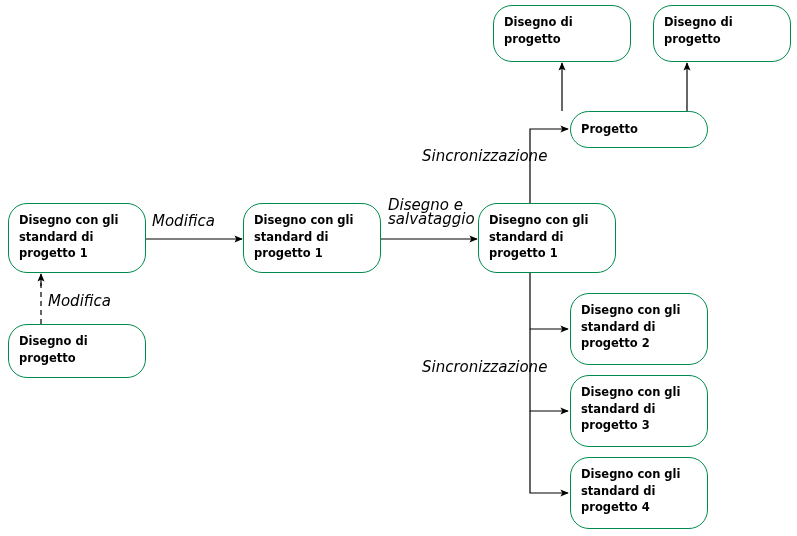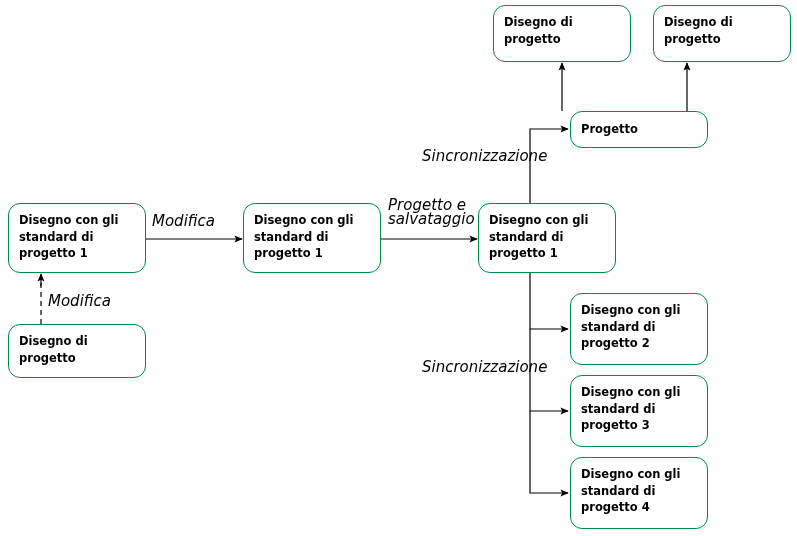--- a/index.html
+++ b/index.html
@@ -21,21 +21,21 @@
     position: absolute;
     left: 0;
     top: 0;
     width: 797px;
     height: 536px;
   }
   .node {
     position: absolute;
     box-sizing: border-box;
     border: 1px solid #008a4b;
-    border-radius: 12px;
+    border-radius: 19px;
     background: #ffffff;
     color: #000000;
     font-family: "DejaVu Sans", sans-serif;
     font-weight: bold;
     font-size: 11.5px;
     line-height: 16.5px;
     padding: 8px 0 0 10px;
     white-space: pre-line;
     z-index: 3;
   }
@@ -133,20 +133,20 @@
 progetto 3</div>
 
   <div class="node" style="left:570px; top:457px; width:138px; height:72px;">Disegno con gli
 standard di
 progetto 4</div>
 
   <div class="edge-label" style="left:48px; top:294px;">Modifica</div>
 
   <div class="edge-label" style="left:152px; top:214px;">Modifica</div>
 
-  <div class="edge-label" style="left:388px; top:198px;">Progetto e
+  <div class="edge-label" style="left:388px; top:198px;">Disegno e
 salvataggio</div>
 
   <div class="edge-label" style="left:422px; top:149px;">Sincronizzazione</div>
 
   <div class="edge-label" style="left:422px; top:360px;">Sincronizzazione</div>
 
 </div>
 
 </body></html>

